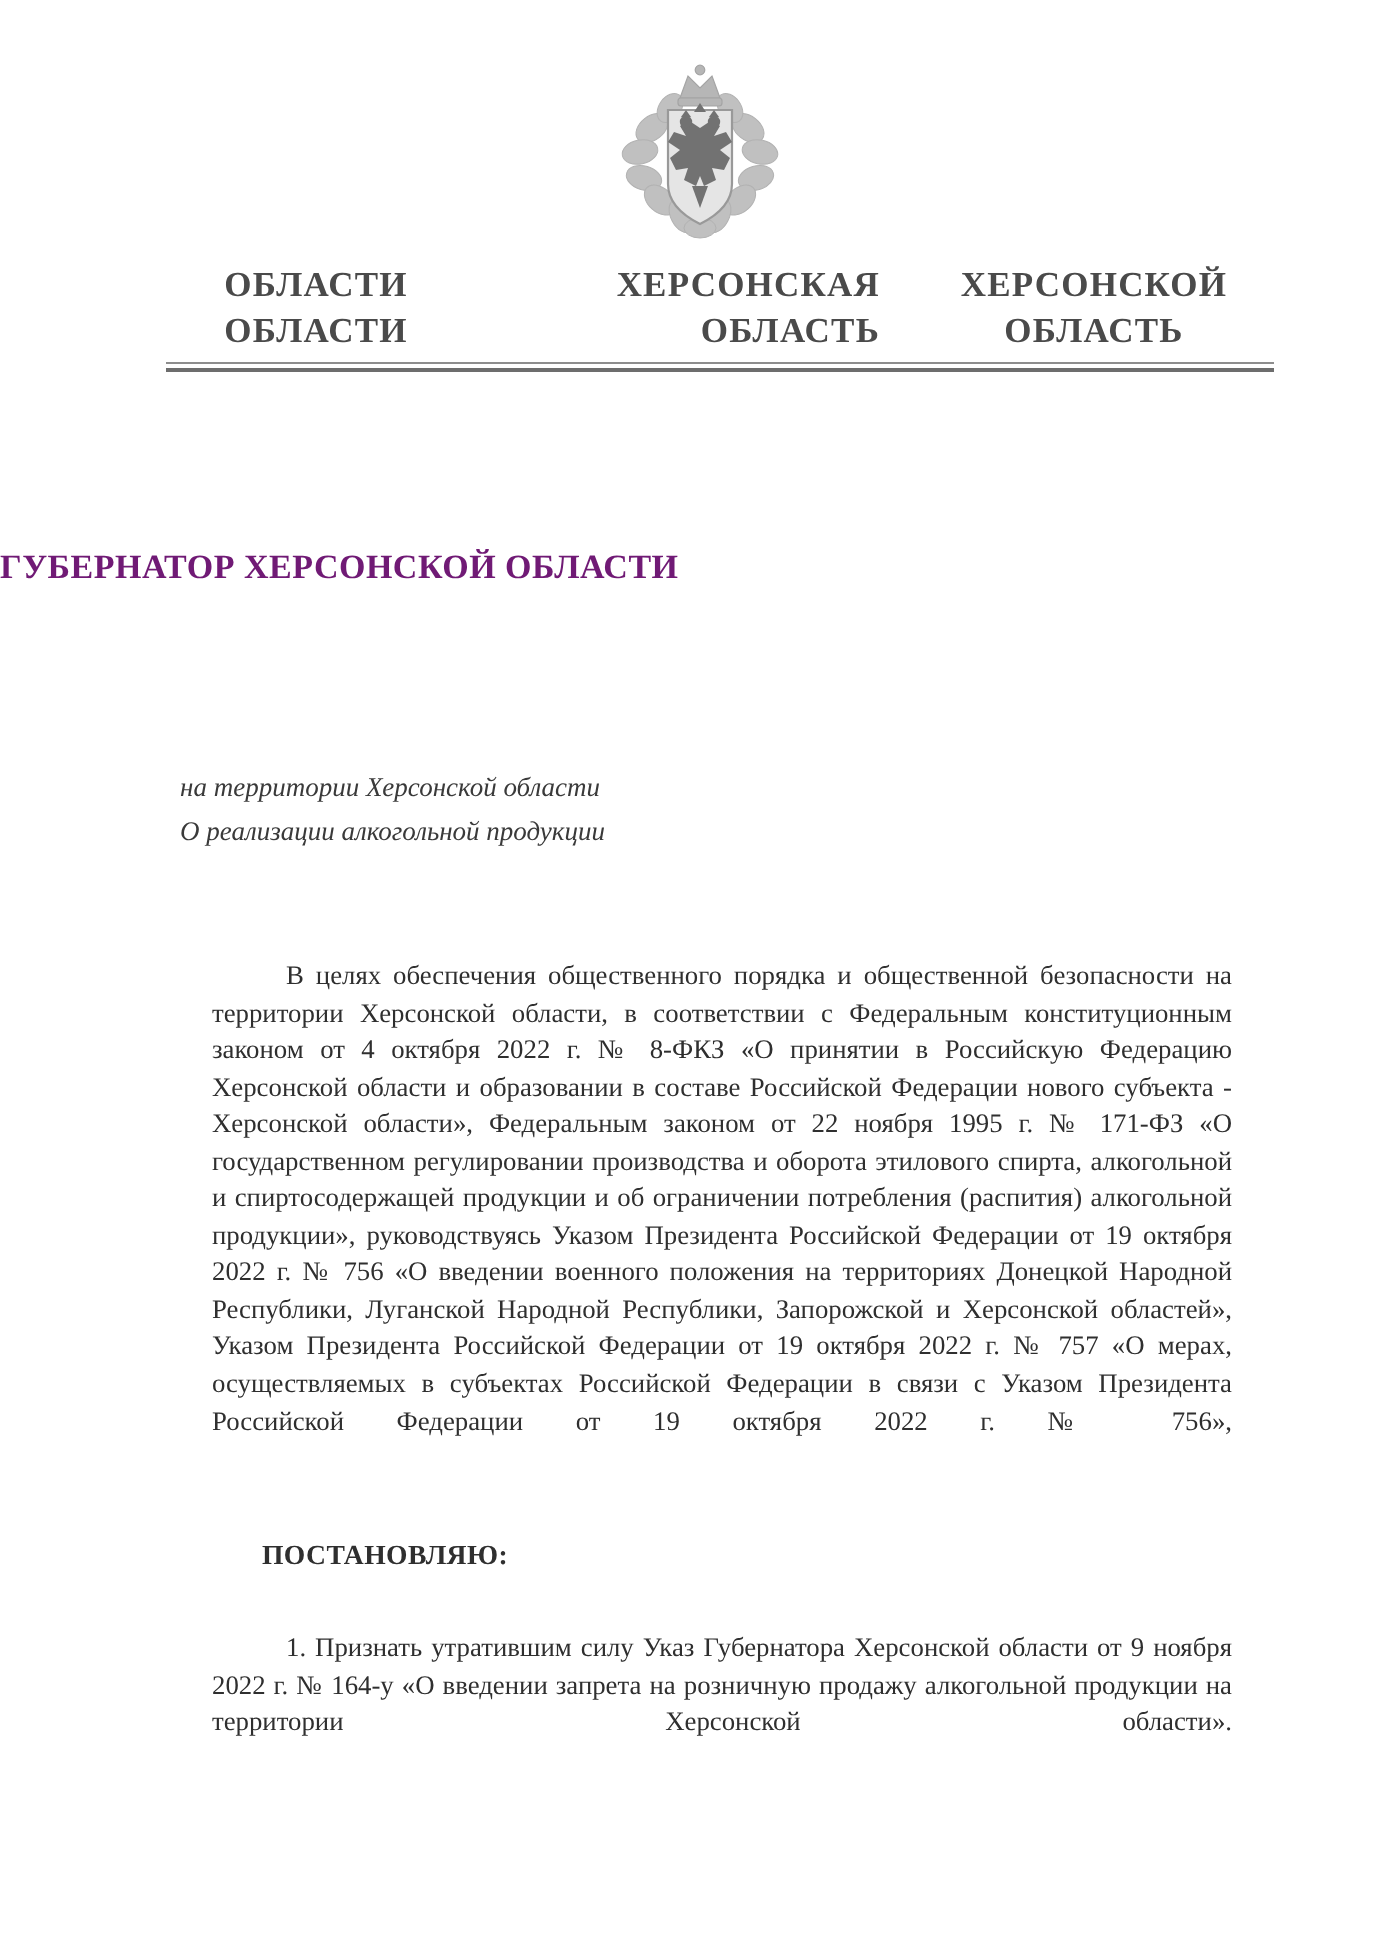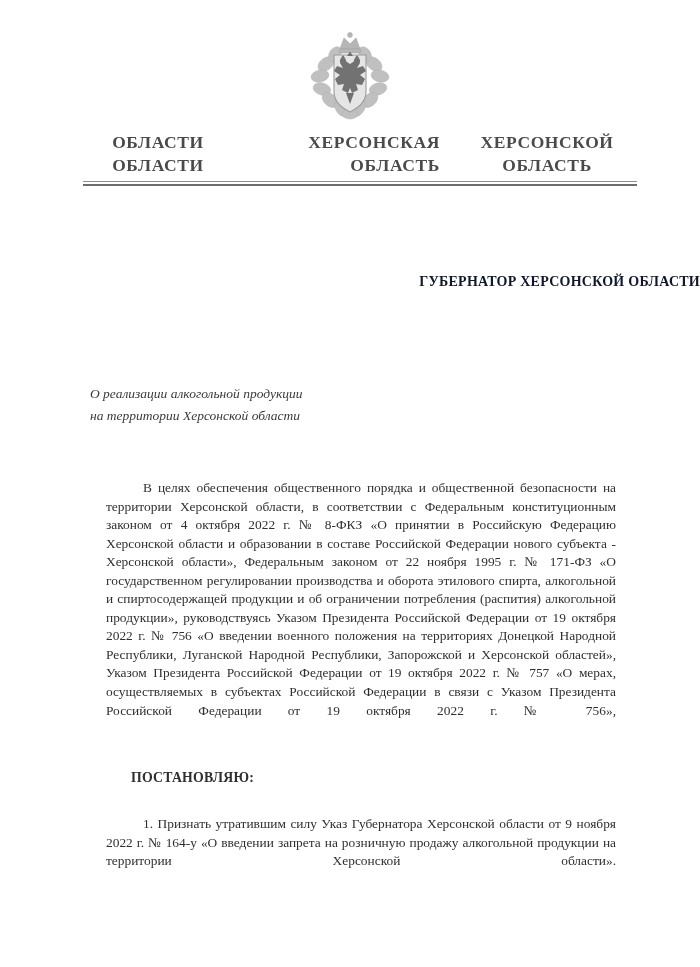--- a/index.html
+++ b/index.html
@@ -89,26 +89,26 @@
     height: 2px;
     background: #6d6d6d;
   }
 
   
   .doc-title {
     position: absolute;
     top: 272px;
     left: 0;
     right: 0;
-    text-align: right;
+    text-align: left;
     font-weight: bold;
-    font-size: 14px;
+    font-size: 17px;
     letter-spacing: 0.25px;
     line-height: 1.42;
-    color: #0f172a;
+    color: #701a75;
   }
   .doc-title .line2 { display: block; }
 
   
   .subject {
     position: absolute;
     top: 383px;
     left: 90px;
     width: 330px;
     font-style: italic;
@@ -228,22 +228,22 @@
   <div class="rule">
     <div class="thin"></div>
     <div class="thick"></div>
   </div>
 
   <div class="doc-title">
     <span>ГУБЕРНАТОР ХЕРСОНСКОЙ ОБЛАСТИ</span>
   </div>
 
   <div class="subject">
+    <span class="s-line">на территории Херсонской области</span>
     <span class="s-line">О реализации алкогольной продукции</span>
-    <span class="s-line">на территории Херсонской области</span>
   </div>
 
   <div class="body-block">
     <p class="para">В целях обеспечения общественного порядка и общественной безопасности на территории Херсонской области, в соответствии с Федеральным конституционным законом от 4 октября 2022 г. № 8-ФКЗ «О принятии в Российскую Федерацию Херсонской области и образовании в составе Российской Федерации нового субъекта - Херсонской области», Федеральным законом от 22 ноября 1995 г. № 171-ФЗ «О государственном регулировании производства и оборота этилового спирта, алкогольной и спиртосодержащей продукции и об ограничении потребления (распития) алкогольной продукции», руководствуясь Указом Президента Российской Федерации от 19 октября 2022 г. № 756 «О введении военного положения на территориях Донецкой Народной Республики, Луганской Народной Республики, Запорожской и Херсонской областей», Указом Президента Российской Федерации от 19 октября 2022 г. № 757 «О мерах, осуществляемых в субъектах Российской Федерации в связи с Указом Президента Российской Федерации от 19 октября 2022 г. № 756»,</p>
     <p class="resolve no-stretch">ПОСТАНОВЛЯЮ:</p>
     <p class="para after-resolve">1. Признать утратившим силу Указ Губернатора Херсонской области от 9 ноября 2022 г. № 164-у «О введении запрета на розничную продажу алкогольной продукции на территории Херсонской области».</p>
   </div>
 
 </div>
 

